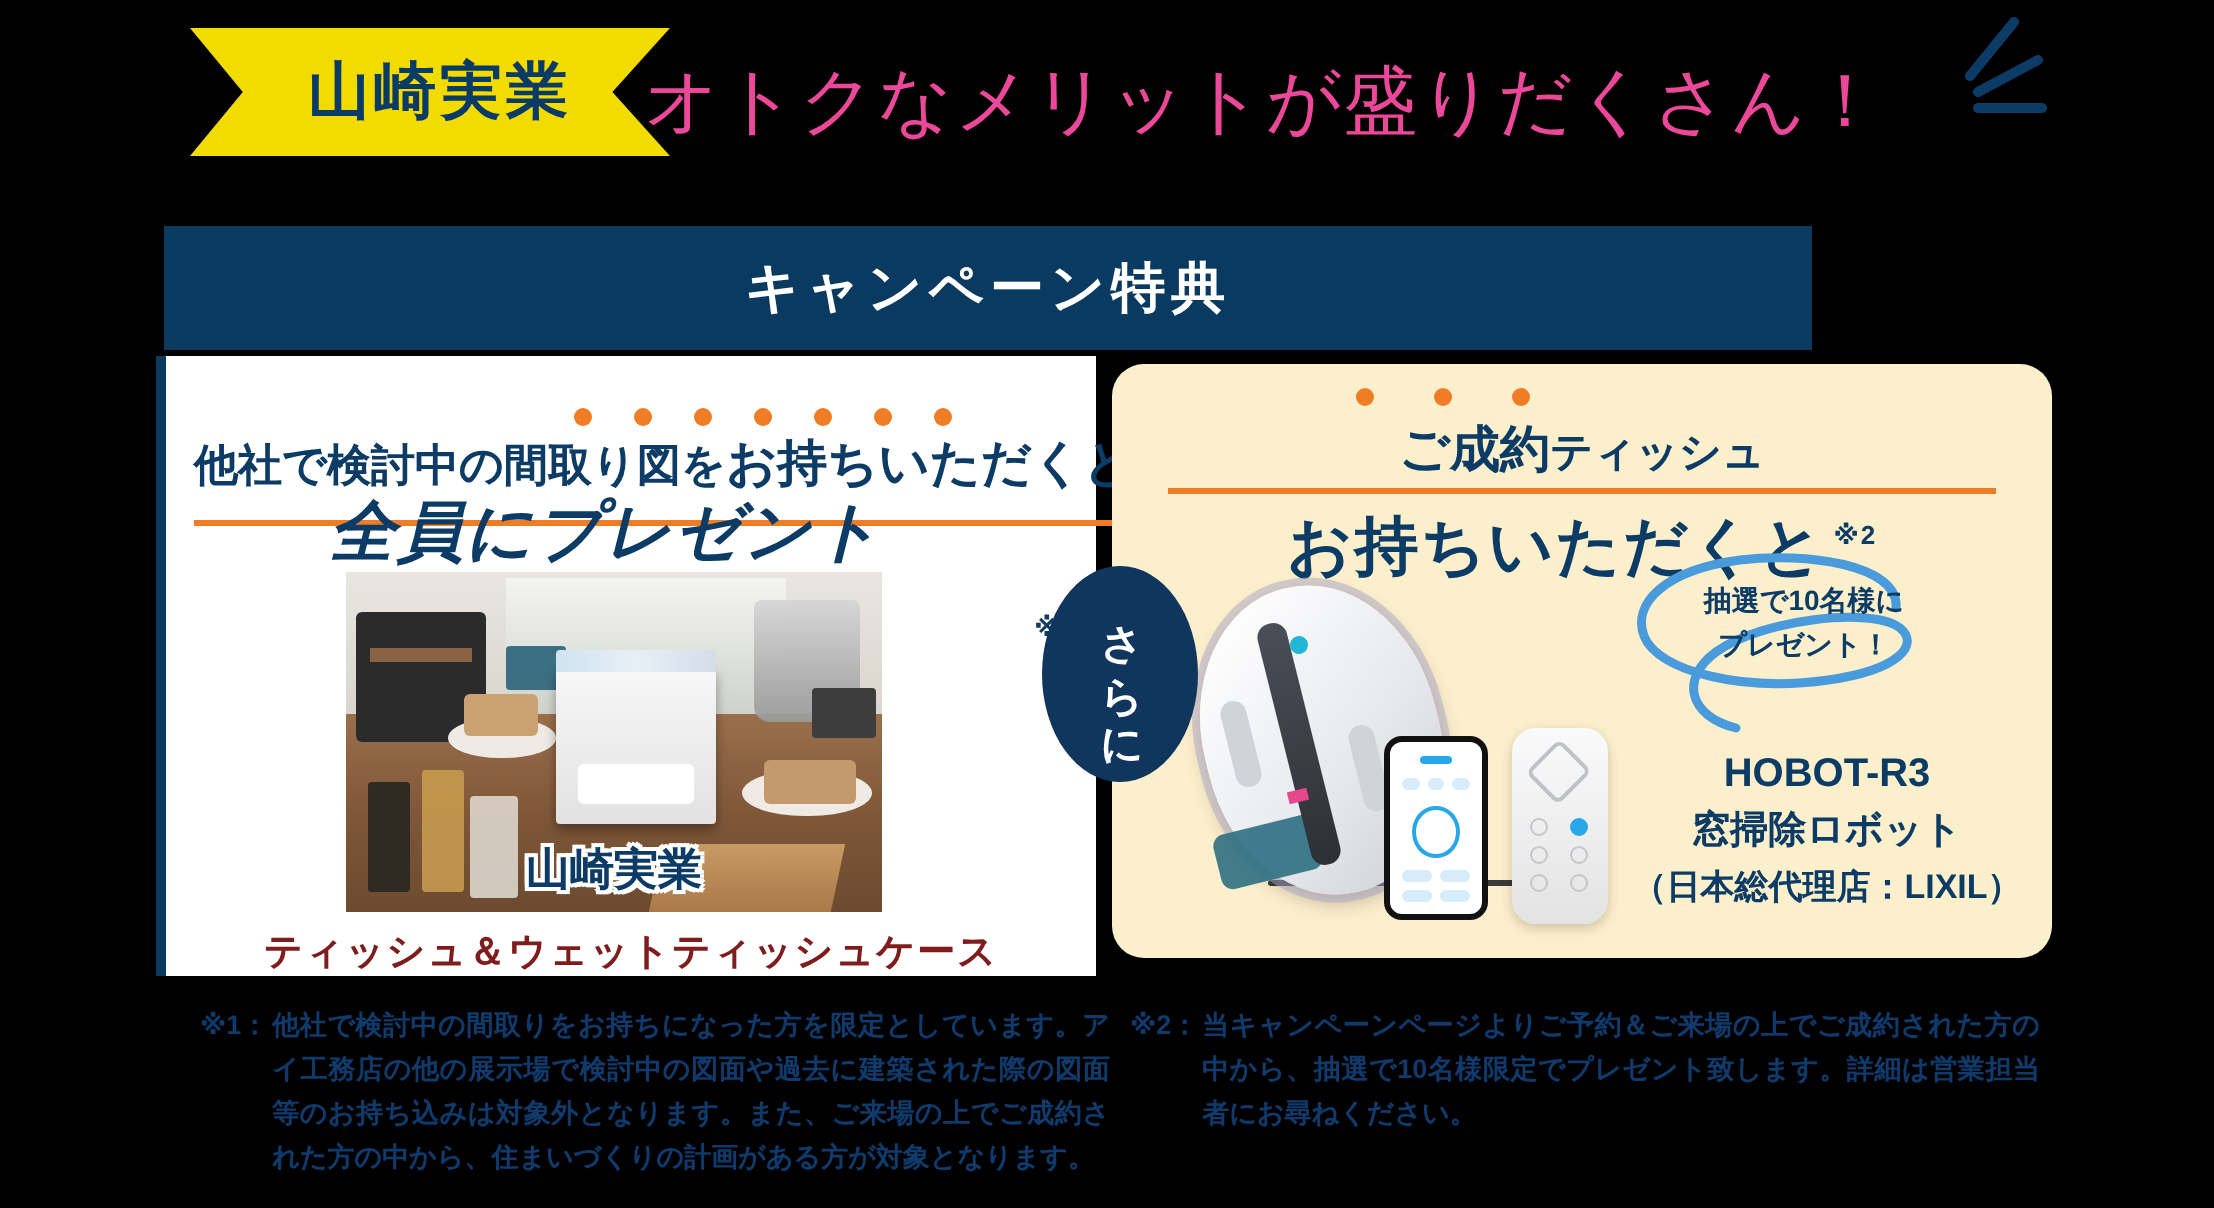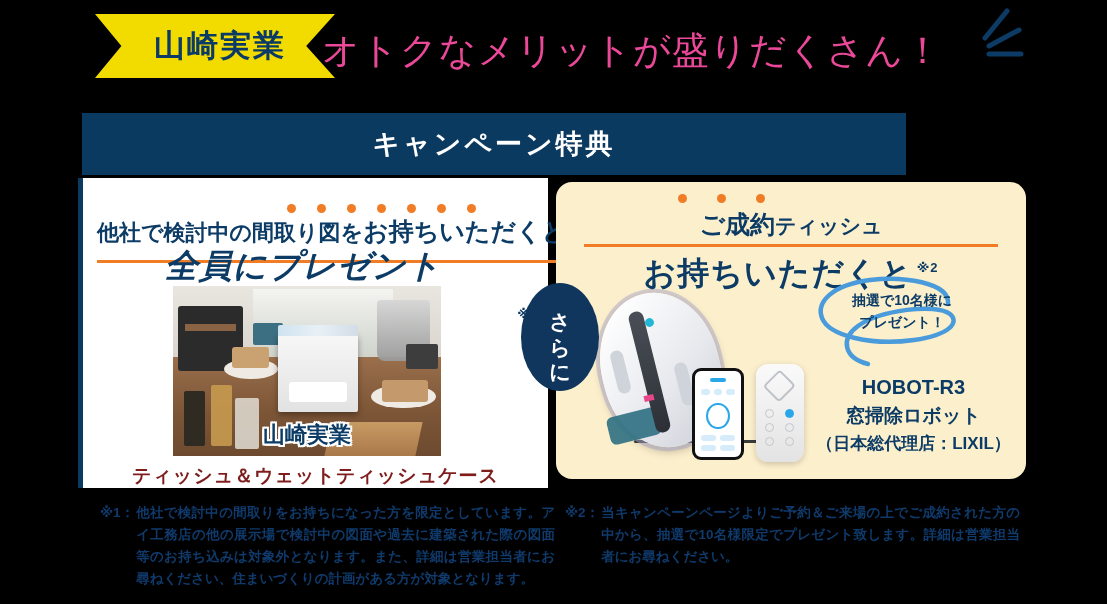--- a/index.html
+++ b/index.html
@@ -330,21 +330,21 @@
     <div class="rp-product">
       <div class="n1">HOBOT-R3</div>
       <div class="n2">窓掃除ロボット</div>
       <div class="n3">（日本総代理店：LIXIL）</div>
     </div>
   </div>
 
   <div class="notes">
     <div class="note" id="note1">
       <span class="marker">※1：</span>
-      <span class="txt">他社で検討中の間取りをお持ちになった方を限定としています。アイ工務店の他の展示場で検討中の図面や過去に建築された際の図面等のお持ち込みは対象外となります。また、詳細は営業担当者にお尋ねください、住まいづくりの計画がある方が対象となります。</span>
+      <span class="txt">他社で検討中の間取りをお持ちになった方を限定としています。アイ工務店の他の展示場で検討中の図面や過去に建築された際の図面等のお持ち込みは対象外となります。また、ご来場の上でご成約された方の中から、住まいづくりの計画がある方が対象となります。</span>
     </div>
     <div class="note" id="note2">
       <span class="marker">※2：</span>
       <span class="txt">当キャンペーンページよりご予約＆ご来場の上でご成約された方の中から、抽選で10名様限定でプレゼント致します。詳細は営業担当者にお尋ねください。</span>
     </div>
   </div>
 
 </div>
 
 </body></html>

